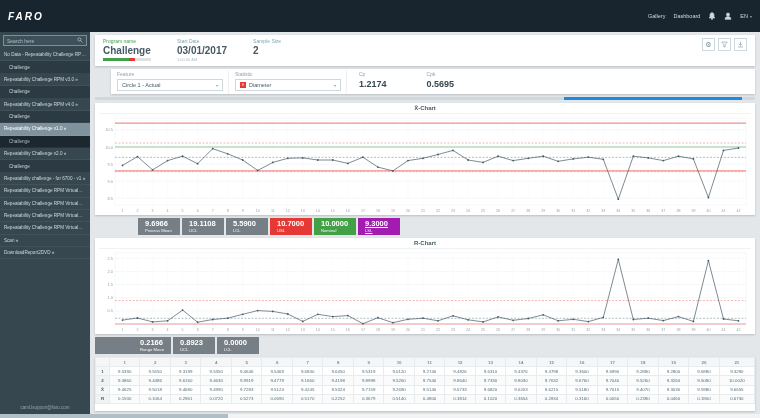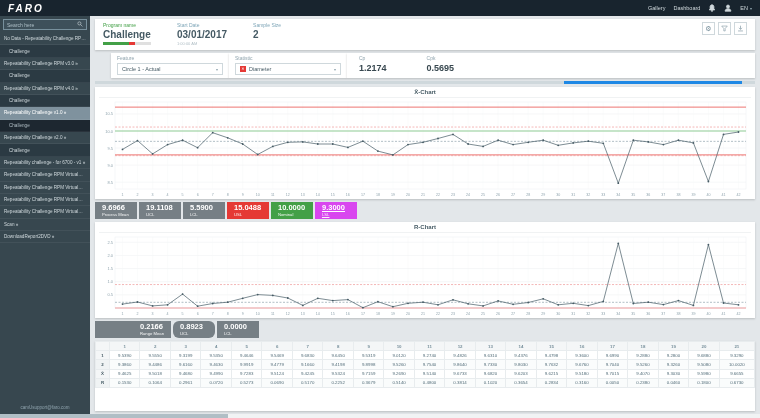--- a/index.html
+++ b/index.html
@@ -1,21 +1,21 @@
 <!DOCTYPE html>
 <html><head>
 <meta charset="utf-8">
 <style>
   * { margin:0; padding:0; box-sizing:border-box; font-family:"Liberation Sans", sans-serif; }
   html,body { width:760px; height:418px; overflow:hidden; }
   body { background:#e3e7ea; color:#37474f; display:flex; flex-direction:column; font-size:6px; }
   svg text { font-family:"Liberation Sans", sans-serif; }
 
   
-  .topbar { height:16px; background:#18242e; display:flex; align-items:center; padding:4px 8px; flex:0 0 auto; }
+  .topbar { height:32px; background:#18242e; display:flex; align-items:center; padding:4px 8px; flex:0 0 auto; }
   .brand { color:#fff; font-weight:bold; font-size:10px; letter-spacing:2px; font-style:italic; }
   .topbar-right { margin-left:auto; display:flex; align-items:center; gap:8px; color:#cfd8dc; font-size:5.5px; }
   .nav-link { cursor:pointer; }
   .tb-icon { width:8px; height:8px; display:inline-flex; }
   .tb-icon svg { width:8px; height:8px; fill:#cfd8dc; stroke:#cfd8dc; }
   .lang { display:flex; align-items:center; gap:2px; cursor:pointer; }
   .caret { font-size:4px; color:#90a4ae; }
 
   
   .content { flex:1; display:flex; overflow:hidden; }
@@ -357,41 +357,41 @@
           <text x="564.3690476190476" y="98" font-size="3.6" fill="#90a4ae" text-anchor="middle">37</text>
           <text x="579.3928571428571" y="98" font-size="3.6" fill="#90a4ae" text-anchor="middle">38</text>
           <text x="594.4166666666666" y="98" font-size="3.6" fill="#90a4ae" text-anchor="middle">39</text>
           <text x="609.4404761904761" y="98" font-size="3.6" fill="#90a4ae" text-anchor="middle">40</text>
           <text x="624.4642857142857" y="98" font-size="3.6" fill="#90a4ae" text-anchor="middle">41</text>
           <text x="639.4880952380952" y="98" font-size="3.6" fill="#90a4ae" text-anchor="middle">42</text>
         </svg>
     </div>
 
     <div class="tiles" id="x-tiles">
-        <div class="tile" style="background: rgb(118, 127, 133);">
+        <div class="tile" style="background: rgb(118, 127, 133); margin-left: 43px;">
           <div class="tv">9.6966</div>
           <div class="tl">Process Mean</div>
         </div>
         <div class="tile" style="background: rgb(118, 127, 133);">
           <div class="tv">19.1108</div>
           <div class="tl">UCL</div>
         </div>
         <div class="tile" style="background: rgb(118, 127, 133);">
           <div class="tv">5.5900</div>
           <div class="tl">LCL</div>
         </div>
         <div class="tile" style="background: rgb(229, 57, 53);">
-          <div class="tv">15.0488</div>
+          <div class="tv">10.7000</div>
           <div class="tl">USL</div>
         </div>
         <div class="tile" style="background: rgb(67, 160, 71);">
           <div class="tv">10.0000</div>
           <div class="tl">Nominal</div>
         </div>
-        <div class="tile" style="background: #d946ef; text-decoration: underline;">
+        <div class="tile" style="background: #a21caf; text-decoration: underline;">
           <div class="tv">9.3000</div>
           <div class="tl">LSL</div>
         </div>
       </div>
 
     <div class="card chart-card">
       <div class="chart-title">R-Chart</div>
       <svg id="rchart-svg" width="650" height="84">
           <rect x="16" y="4" width="631" height="71" fill="#ffffff" stroke="#eceff1" stroke-width="0.5"></rect>
           <line x1="16" x2="647" y1="61.851851851851855" y2="61.851851851851855" stroke="#eceff1" stroke-width="0.5"></line>
@@ -535,21 +535,21 @@
           <text x="624.4642857142857" y="82" font-size="3.6" fill="#90a4ae" text-anchor="middle">41</text>
           <text x="639.4880952380952" y="82" font-size="3.6" fill="#90a4ae" text-anchor="middle">42</text>
         </svg>
     </div>
 
     <div class="tiles" id="r-tiles">
         <div class="tile" style="background: rgb(118, 127, 133); padding-left: 45px;">
           <div class="tv">0.2166</div>
           <div class="tl">Range Mean</div>
         </div>
-        <div class="tile" style="background: rgb(118, 127, 133); border-radius: 6px;">
+        <div class="tile" style="background: rgb(118, 127, 133);">
           <div class="tv">0.8923</div>
           <div class="tl">UCL</div>
         </div>
         <div class="tile" style="background: rgb(118, 127, 133);">
           <div class="tv">0.0000</div>
           <div class="tl">LCL</div>
         </div>
       </div>
 
     <div class="card table-wrap">

